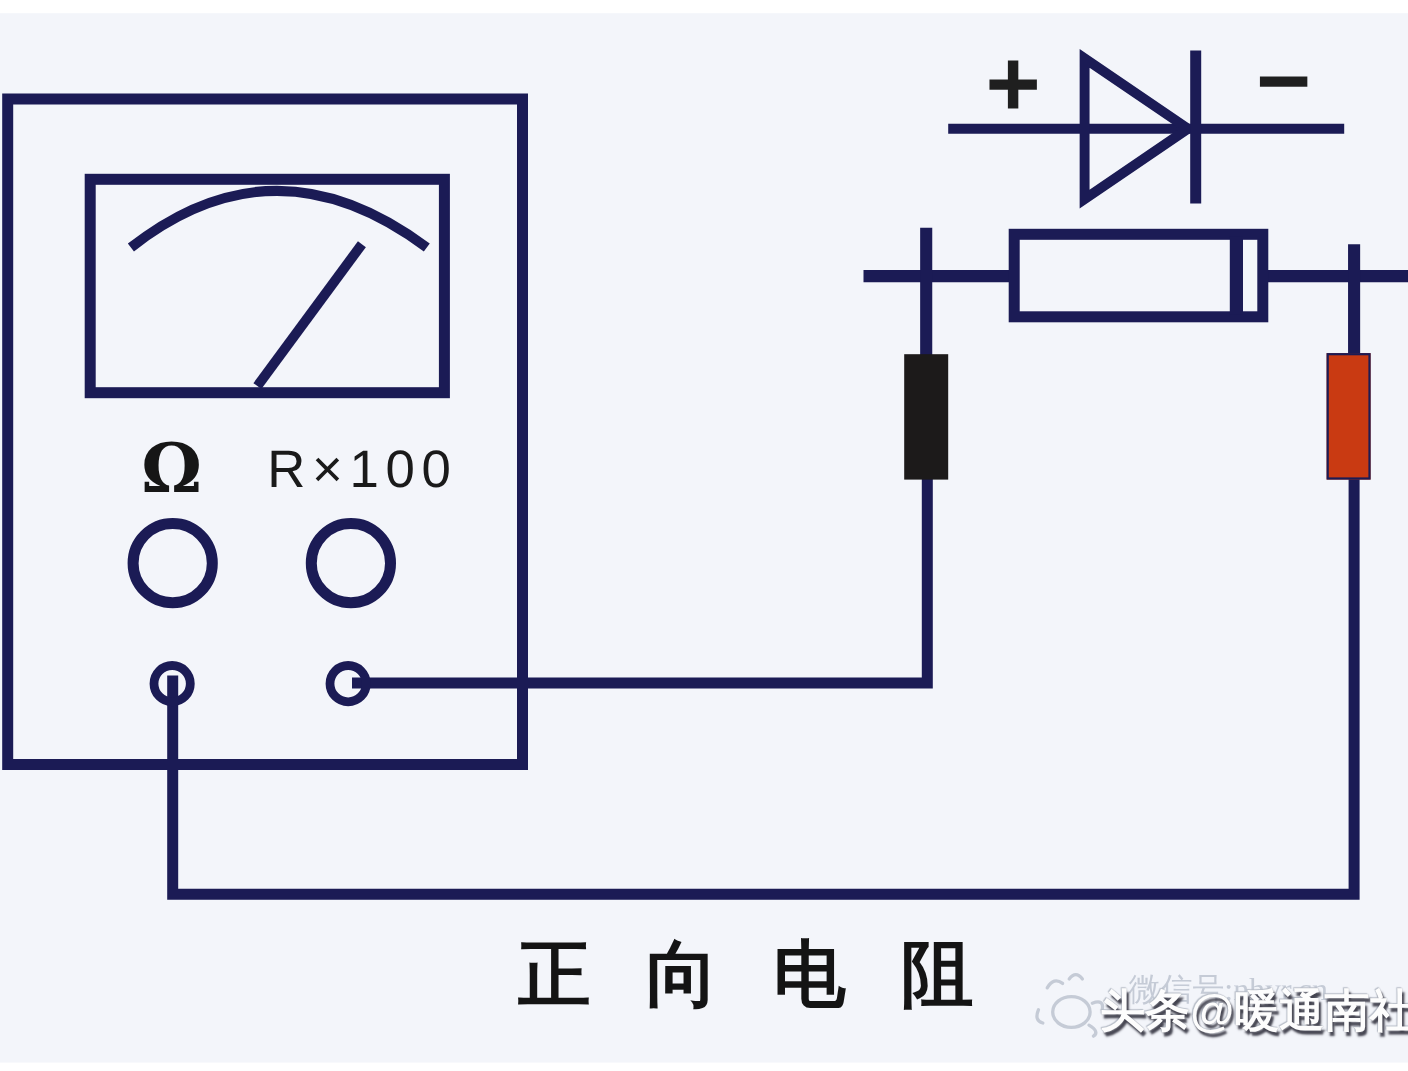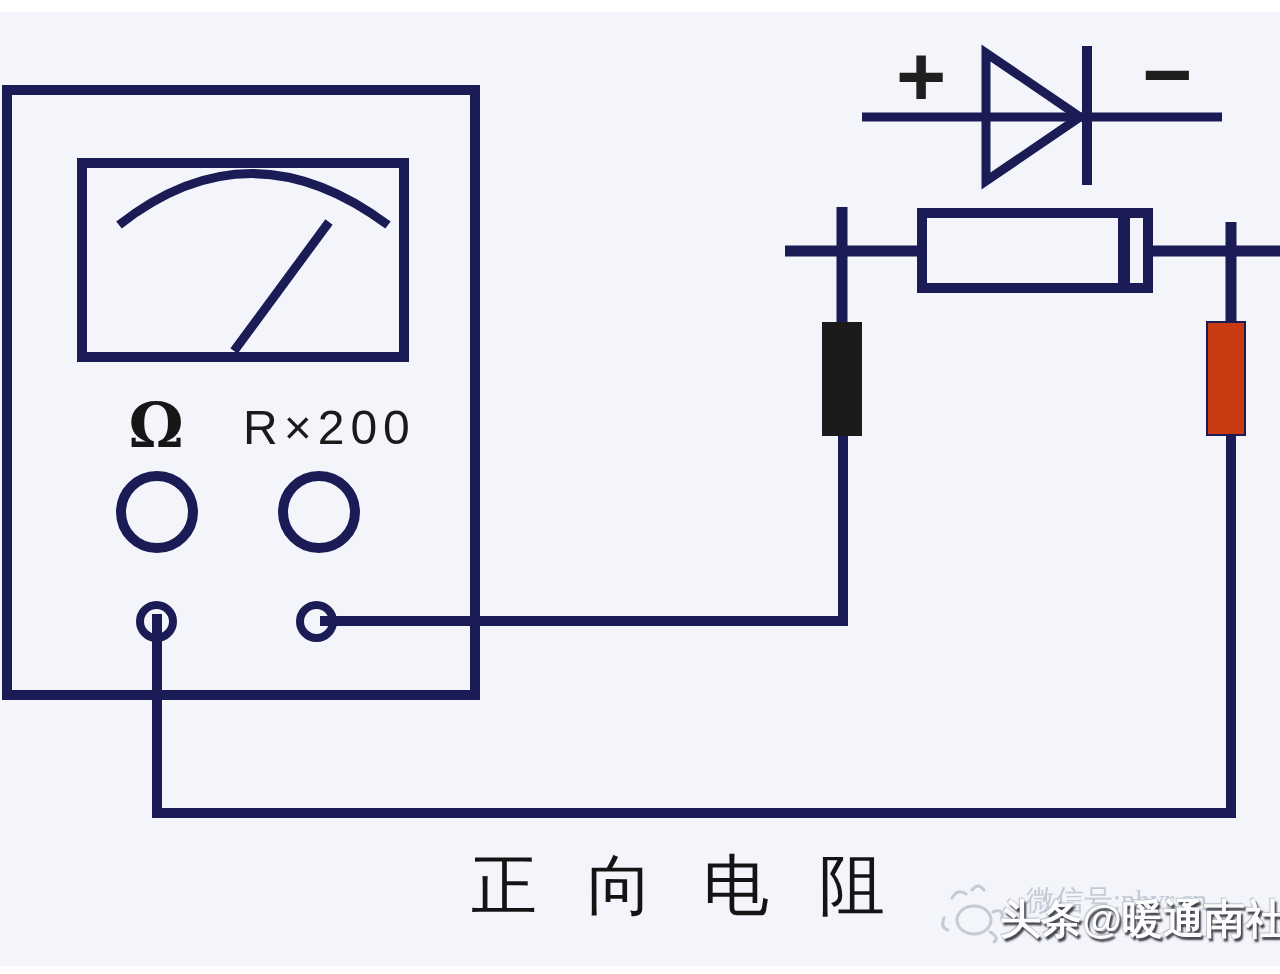--- a/index.html
+++ b/index.html
@@ -24,21 +24,21 @@
   }
   .polarity{
     width:80px;height:86px;text-align:center;
     font-size:86px;line-height:86px;font-weight:bold;color:#1f1f1f;
   }
   .pkg{border:10px solid #1b1b55;box-sizing:border-box;background:transparent;}
   .pkg-band{background:#1b1b55;}
   .probe-black{background:#1c1a1a;}
   .probe-red{background:#c93a12;border:2px solid #1b1b55;box-sizing:border-box;}
   .caption{
-    font-size:66px;line-height:72px;font-weight:400;color:#141414;
+    font-size:66px;line-height:72px;font-weight:700;color:#141414;
     letter-spacing:50px;white-space:nowrap;
     font-family:"Liberation Sans", sans-serif;
   }
   .wm-back{
     font-size:29px;line-height:32px;color:#c5cbd6;white-space:nowrap;
     font-family:Liberation Serif, serif;
   }
   .wm-front{
     font-size:41px;line-height:46px;font-weight:bold;color:#fdfdfd;white-space:nowrap;
     text-shadow:2px 3px 2px #42424e, -1px -1px 1px #b9bfc9, 0 0 1px #8a8f99;
@@ -69,21 +69,21 @@
 
   <path d="M 862 117 L 1222 117" fill="none" stroke="#1b1b55" stroke-width="9"></path>
   <polygon points="986,53 986,181 1080,117" fill="none" stroke="#1b1b55" stroke-width="9"></polygon>
   <path d="M 1087 46 L 1087 185" fill="none" stroke="#1b1b55" stroke-width="10"></path>
 </svg>
 
 <div class="abs navy-box" style="left:2px;top:85px;width:478px;height:615px;"></div>
 <div class="abs navy-box" style="left:77px;top:158px;width:332px;height:204px;"></div>
 
 <span class="abs omega" style="left:117px;top:394px;">Ω</span>
-<span class="abs range" style="left:243px;top:402px;">R×200</span>
+<span class="abs range" style="left:243px;top:402px;">R×100</span>
 
 <div class="abs knob" style="left:116px;top:471px;"></div>
 <div class="abs knob" style="left:278px;top:471px;"></div>
 
 <div class="abs terminal" style="left:136px;top:601px;"></div>
 <div class="abs terminal" style="left:296px;top:601px;"></div>
 
 <span class="abs polarity" style="left:881px;top:33px;">+</span>
 <span class="abs polarity" style="left:1127px;top:31px;">−</span>
 

